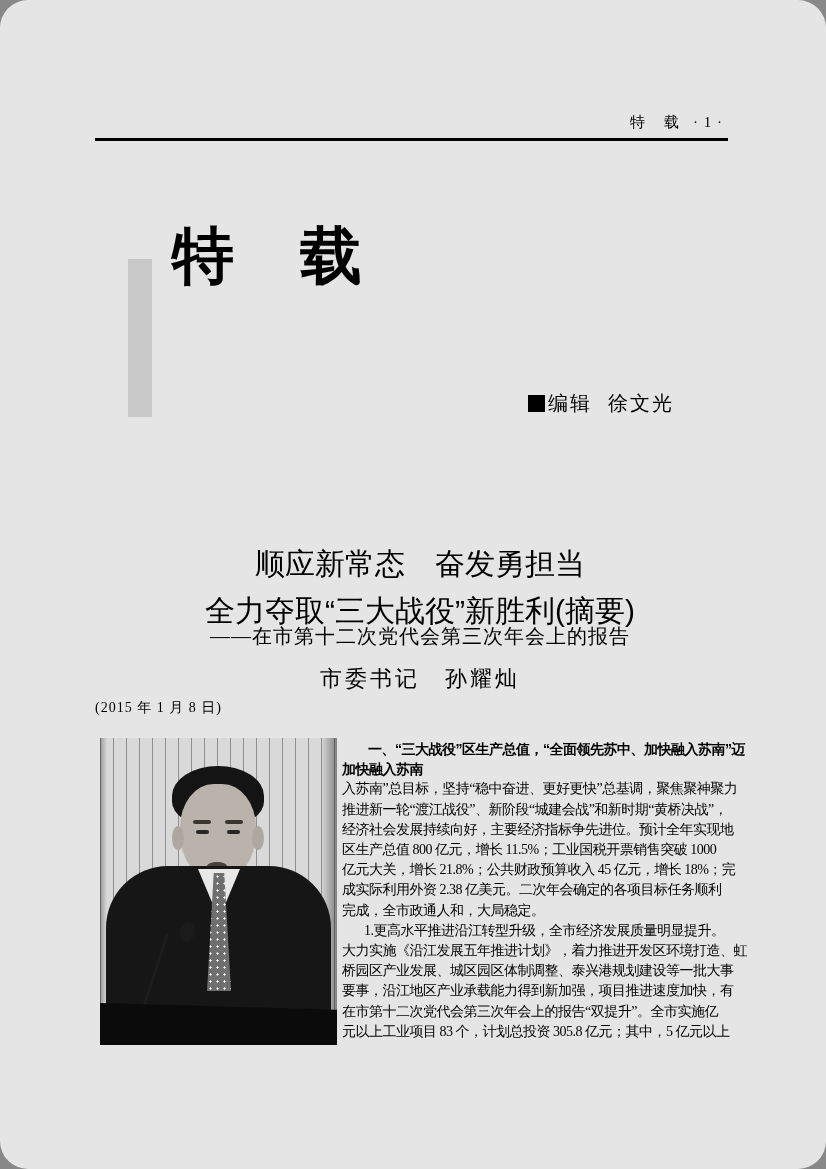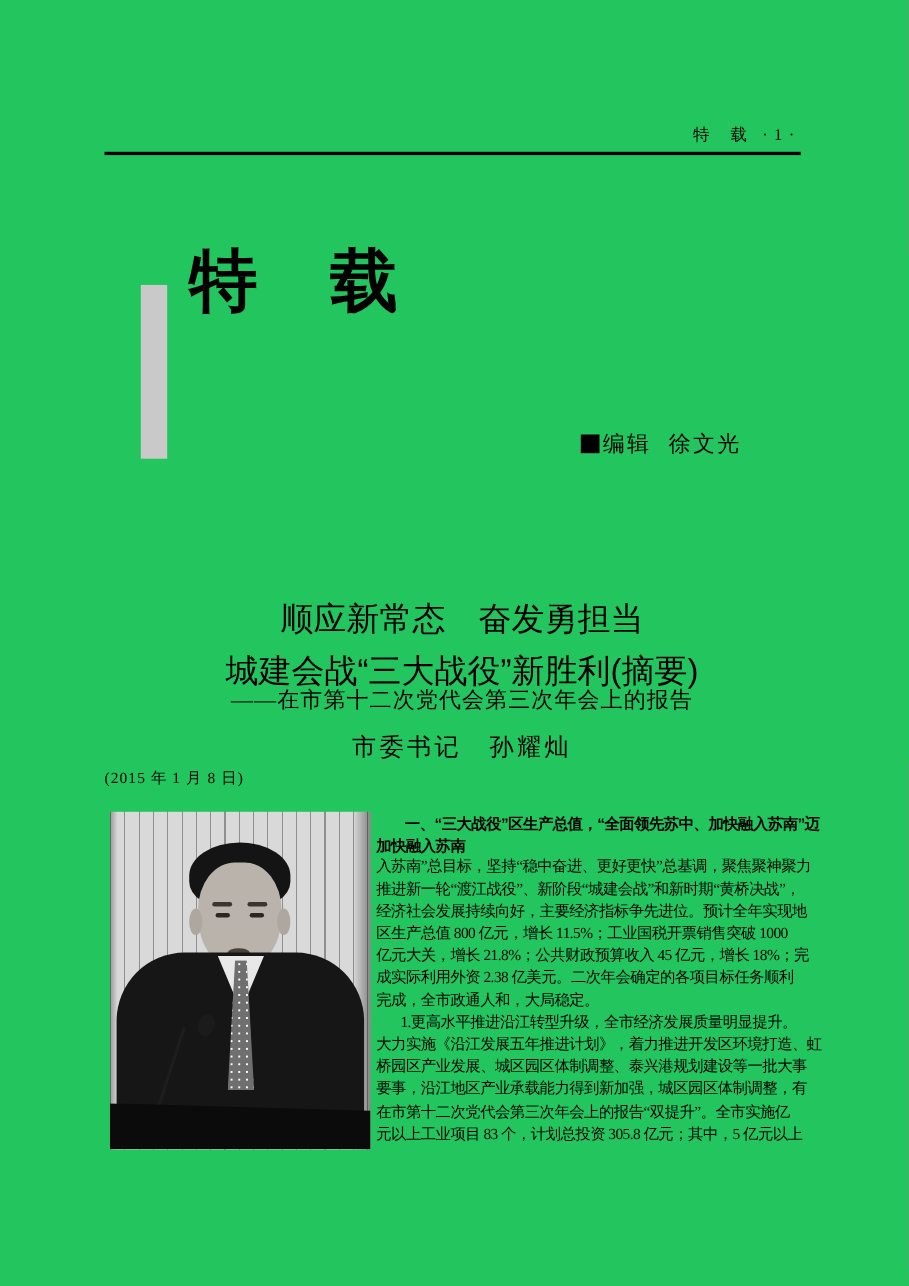--- a/index.html
+++ b/index.html
@@ -1,20 +1,20 @@
 <!DOCTYPE html>
 <html><head>
 <meta charset="utf-8">
 <style>
   html,body { margin:0; padding:0; }
   body { background:#888; }
   .page {
     position:relative; width:826px; height:1169px; margin:0 auto;
-    background:#22c55e; overflow:hidden;
-    font-family:"Liberation Serif","DejaVu Serif",serif; color:#000;
+    background:#e5e5e5; overflow:hidden;
+    font-family:"Liberation Serif","DejaVu Serif",serif; color:#000;border-radius:28px;
   }
 
   
   .running-head {
     position:absolute; top:113px; right:103px;
     font-size:15px; letter-spacing:1px; white-space:nowrap;
   }
   .rh-section { letter-spacing:2px; }
   .rh-gap { display:inline-block; width:12px; }
   .head-rule {
@@ -131,21 +131,21 @@
   <div class="section-title">特　载</div>
 
   <div class="editor-line">
     <span class="editor-square"></span>
     <span class="editor-label">编辑</span>
     <span class="editor-name">徐文光</span>
   </div>
 
   <div class="article-titles">
     <div class="title-line">顺应新常态　奋发勇担当</div>
-    <div class="title-line">城建会战“三大战役”新胜利(摘要)</div>
+    <div class="title-line">全力夺取“三大战役”新胜利(摘要)</div>
   </div>
   <div class="article-subtitle">——在市第十二次党代会第三次年会上的报告</div>
   <div class="article-author">市委书记　孙耀灿</div>
   <div class="article-date">(2015 年 1 月 8 日)</div>
 
   <div class="photo">
     <div class="ph-hair"></div>
     <div class="ph-face"></div>
     <div class="ph-ear-l"></div>
     <div class="ph-ear-r"></div>
@@ -168,18 +168,18 @@
     <div class="bline">入苏南”总目标，坚持“稳中奋进、更好更快”总基调，聚焦聚神聚力</div>
     <div class="bline">推进新一轮“渡江战役”、新阶段“城建会战”和新时期“黄桥决战”，</div>
     <div class="bline">经济社会发展持续向好，主要经济指标争先进位。预计全年实现地</div>
     <div class="bline">区生产总值 800 亿元，增长 11.5%；工业国税开票销售突破 1000</div>
     <div class="bline">亿元大关，增长 21.8%；公共财政预算收入 45 亿元，增长 18%；完</div>
     <div class="bline">成实际利用外资 2.38 亿美元。二次年会确定的各项目标任务顺利</div>
     <div class="bline">完成，全市政通人和，大局稳定。</div>
     <div class="bline kai ind-p">1.更高水平推进沿江转型升级，全市经济发展质量明显提升。</div>
     <div class="bline">大力实施《沿江发展五年推进计划》，着力推进开发区环境打造、虹</div>
     <div class="bline">桥园区产业发展、城区园区体制调整、泰兴港规划建设等一批大事</div>
-    <div class="bline">要事，沿江地区产业承载能力得到新加强，城区园区体制调整，有</div>
+    <div class="bline">要事，沿江地区产业承载能力得到新加强，项目推进速度加快，有</div>
     <div class="bline">在市第十二次党代会第三次年会上的报告“双提升”。全市实施亿</div>
     <div class="bline">元以上工业项目 83 个，计划总投资 305.8 亿元；其中，5 亿元以上</div>
   </div>
 
 </div>
 
 </body></html>

